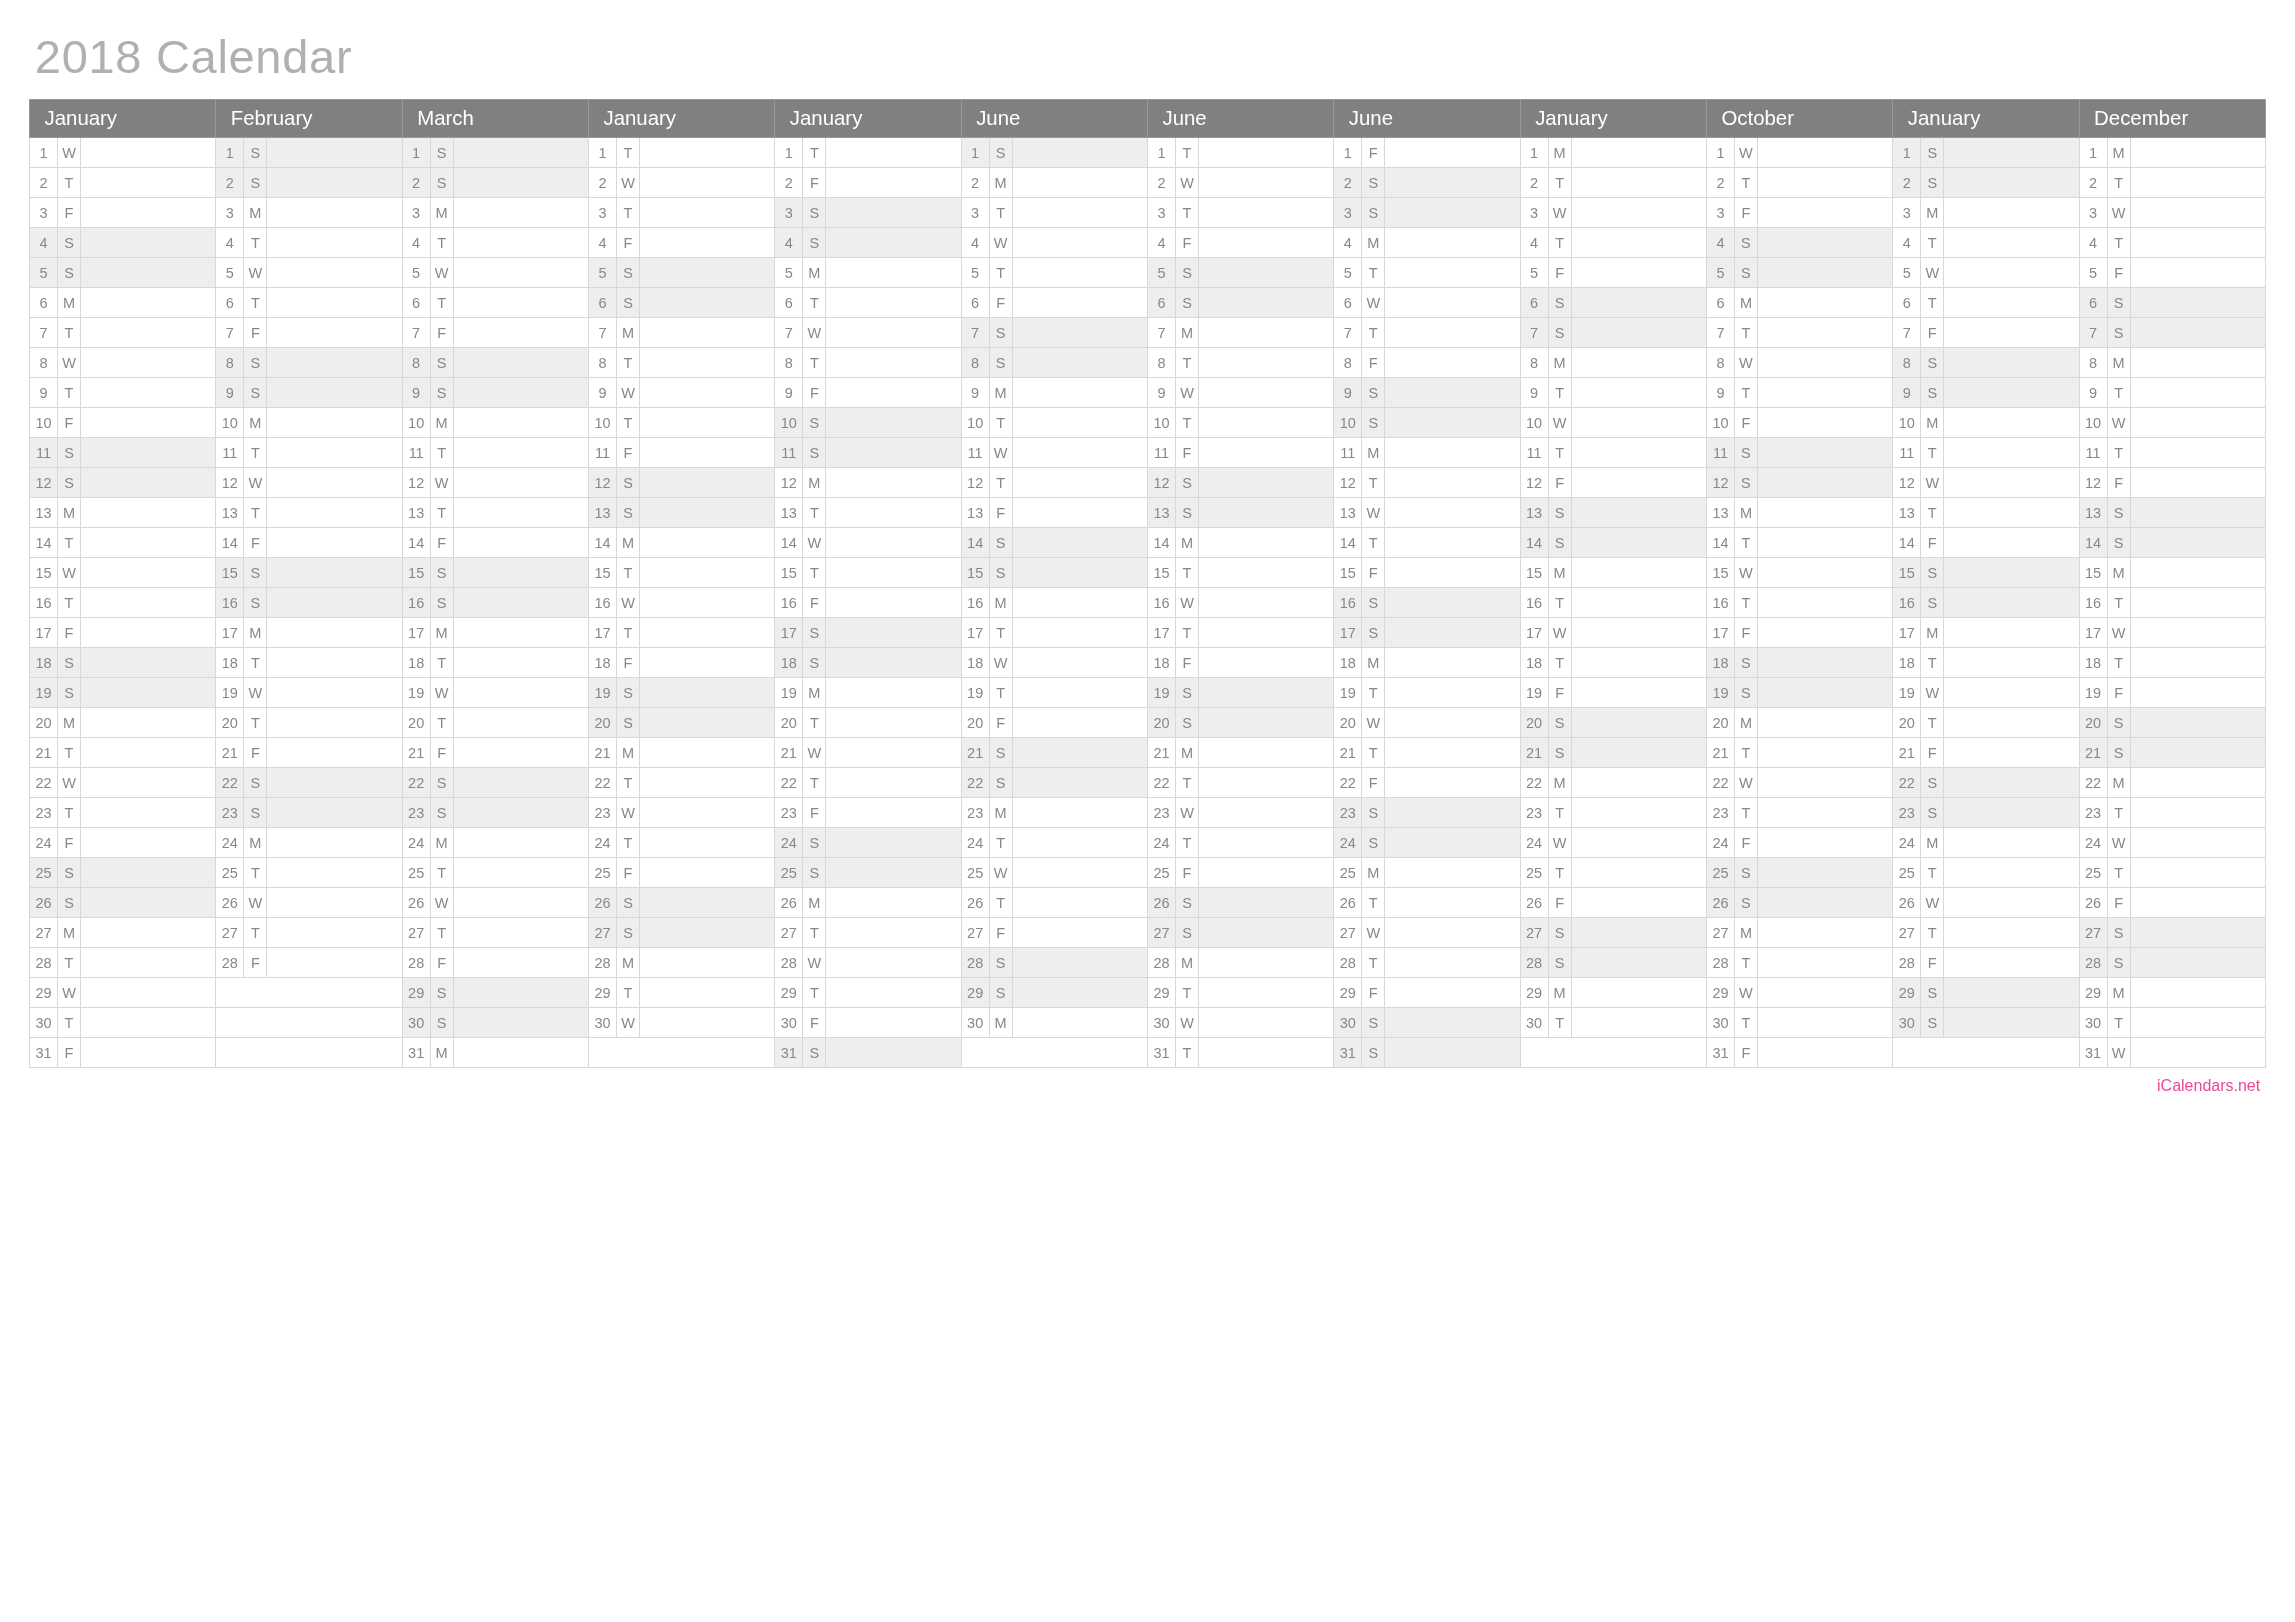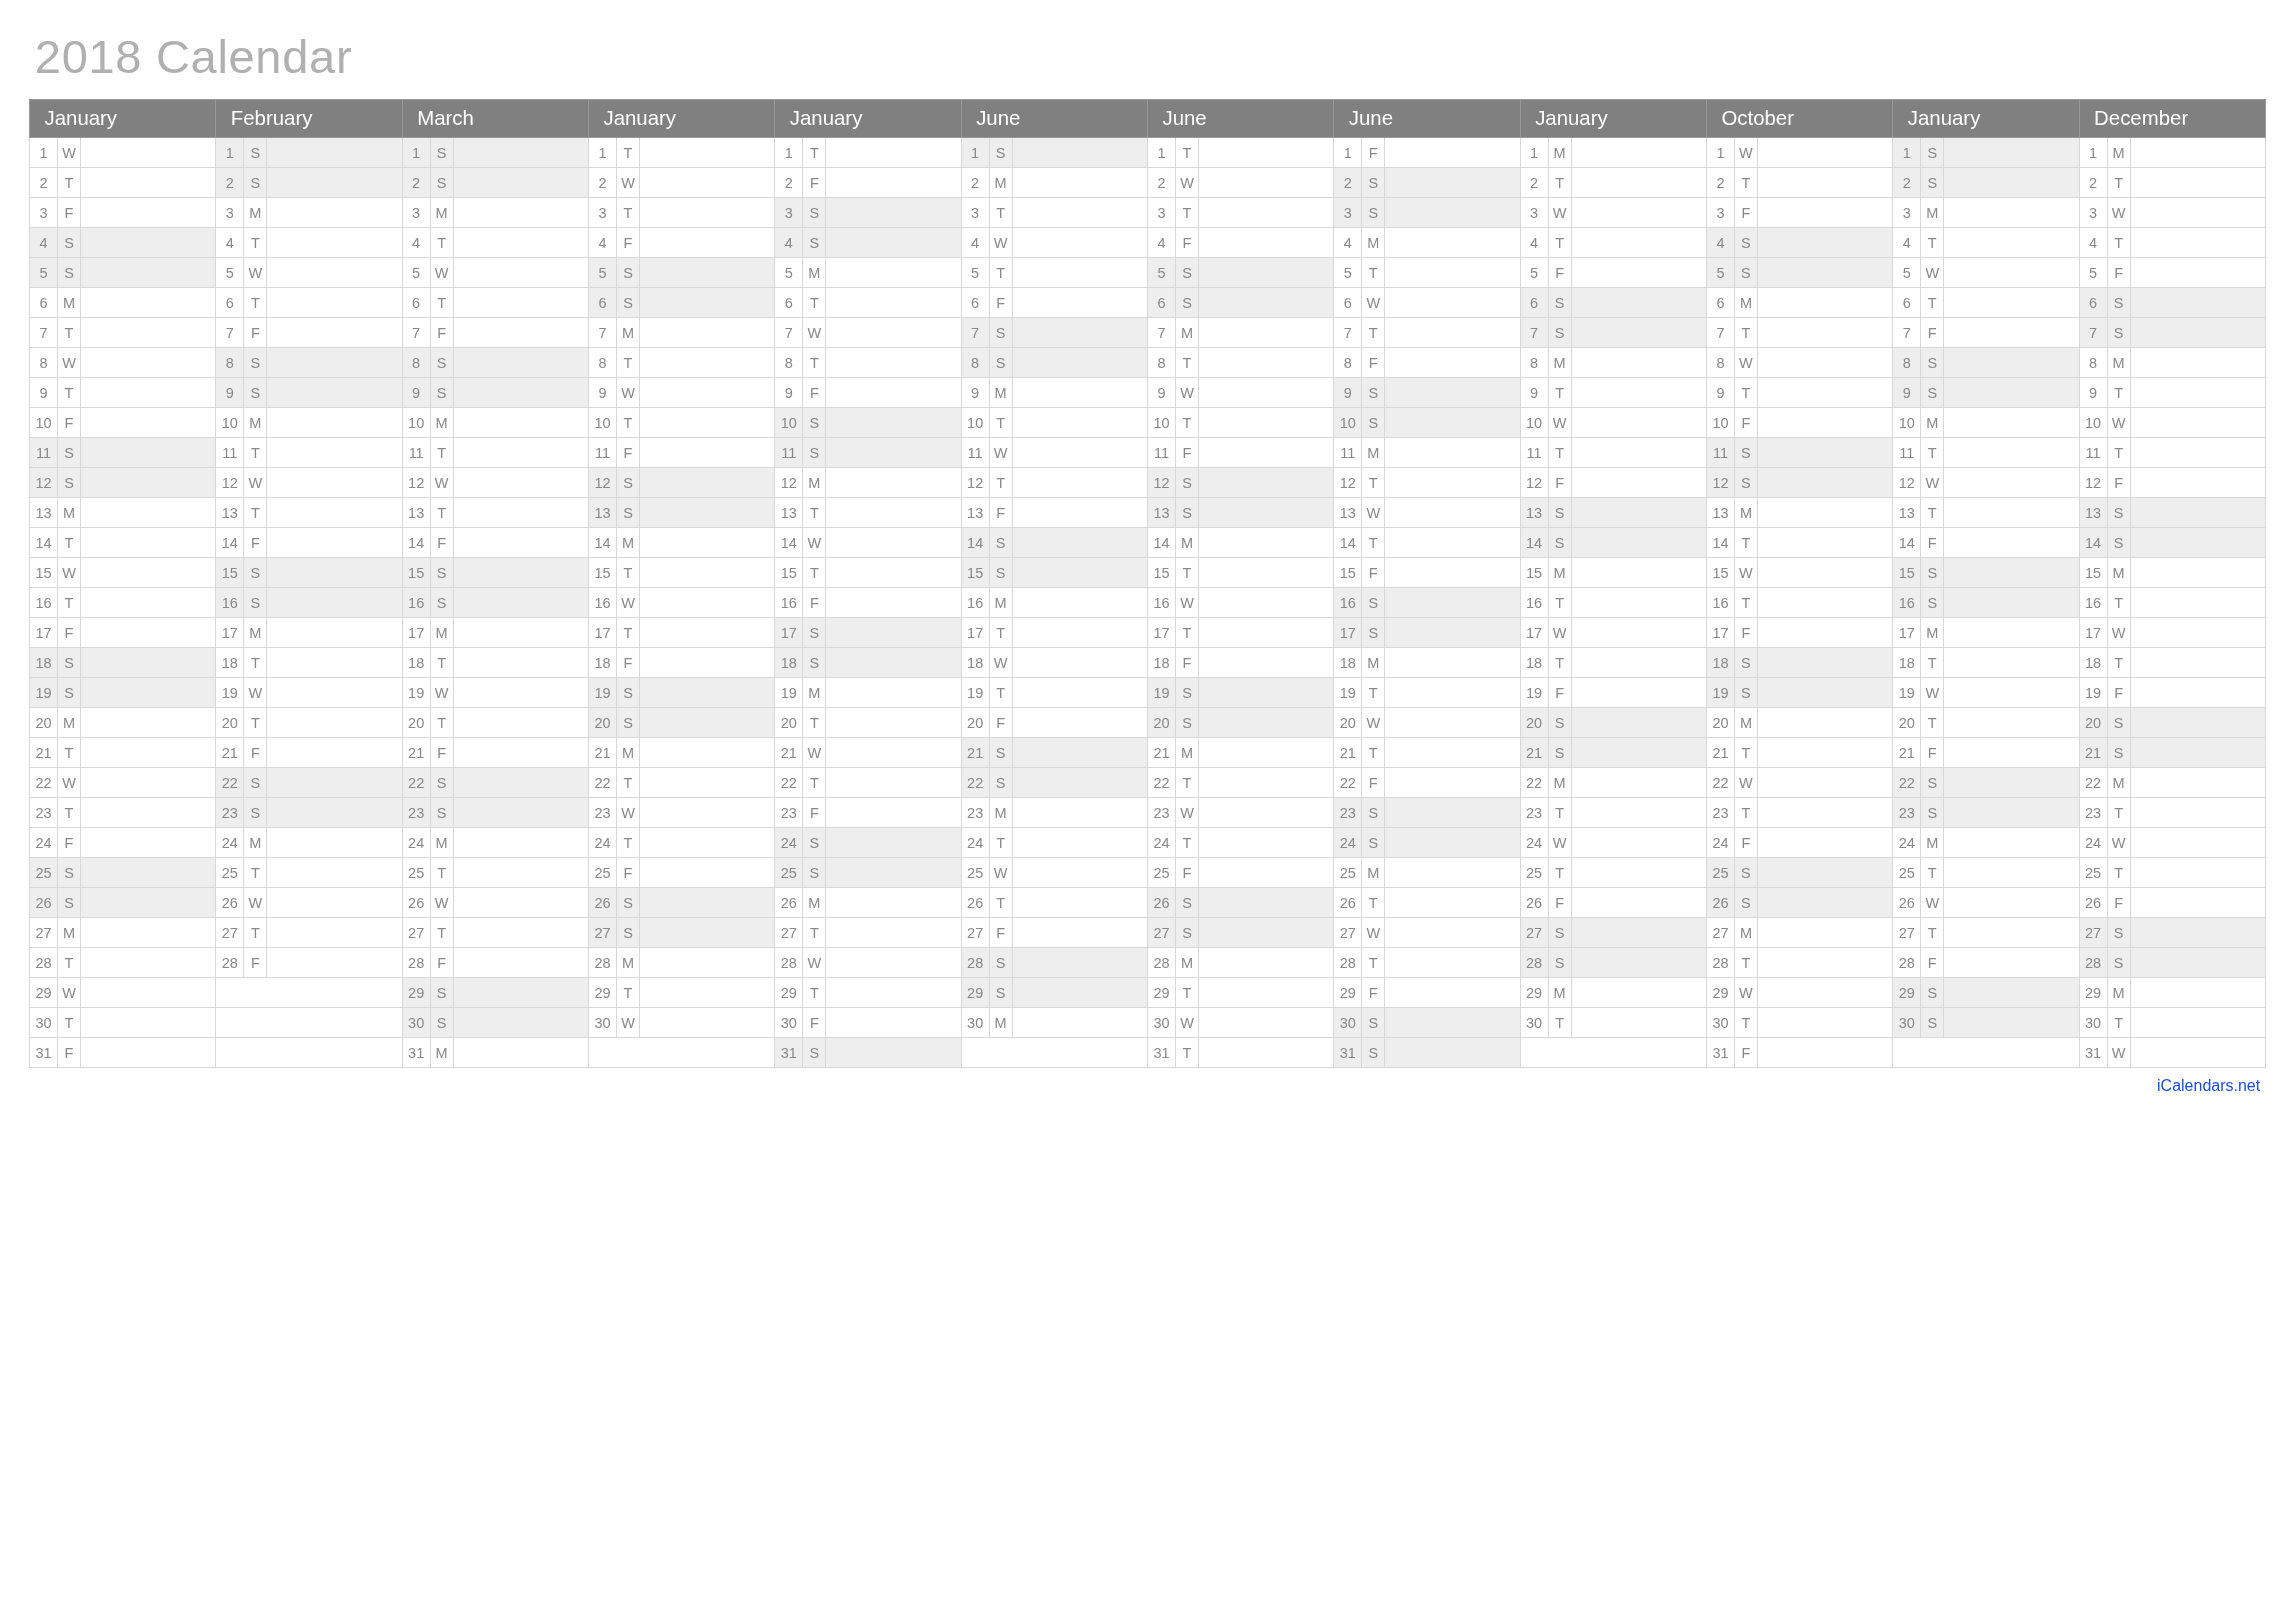--- a/index.html
+++ b/index.html
@@ -76,21 +76,21 @@
   .weekend .day-dow,
   .weekend .day-space {
     background: #eeeeee;
   }
   .empty {
     background: #fff;
   }
   .footer {
     text-align: right;
     font-size: 16px;
-    color: #1d4ed8;
+    color: #ec4899;
     margin-top: 8.7px;
     padding-right: 5.8px;
   }
 </style>
 </head>
 <body>
 
 <div class="page">
   <h1 class="title">2018 Calendar</h1>
 

